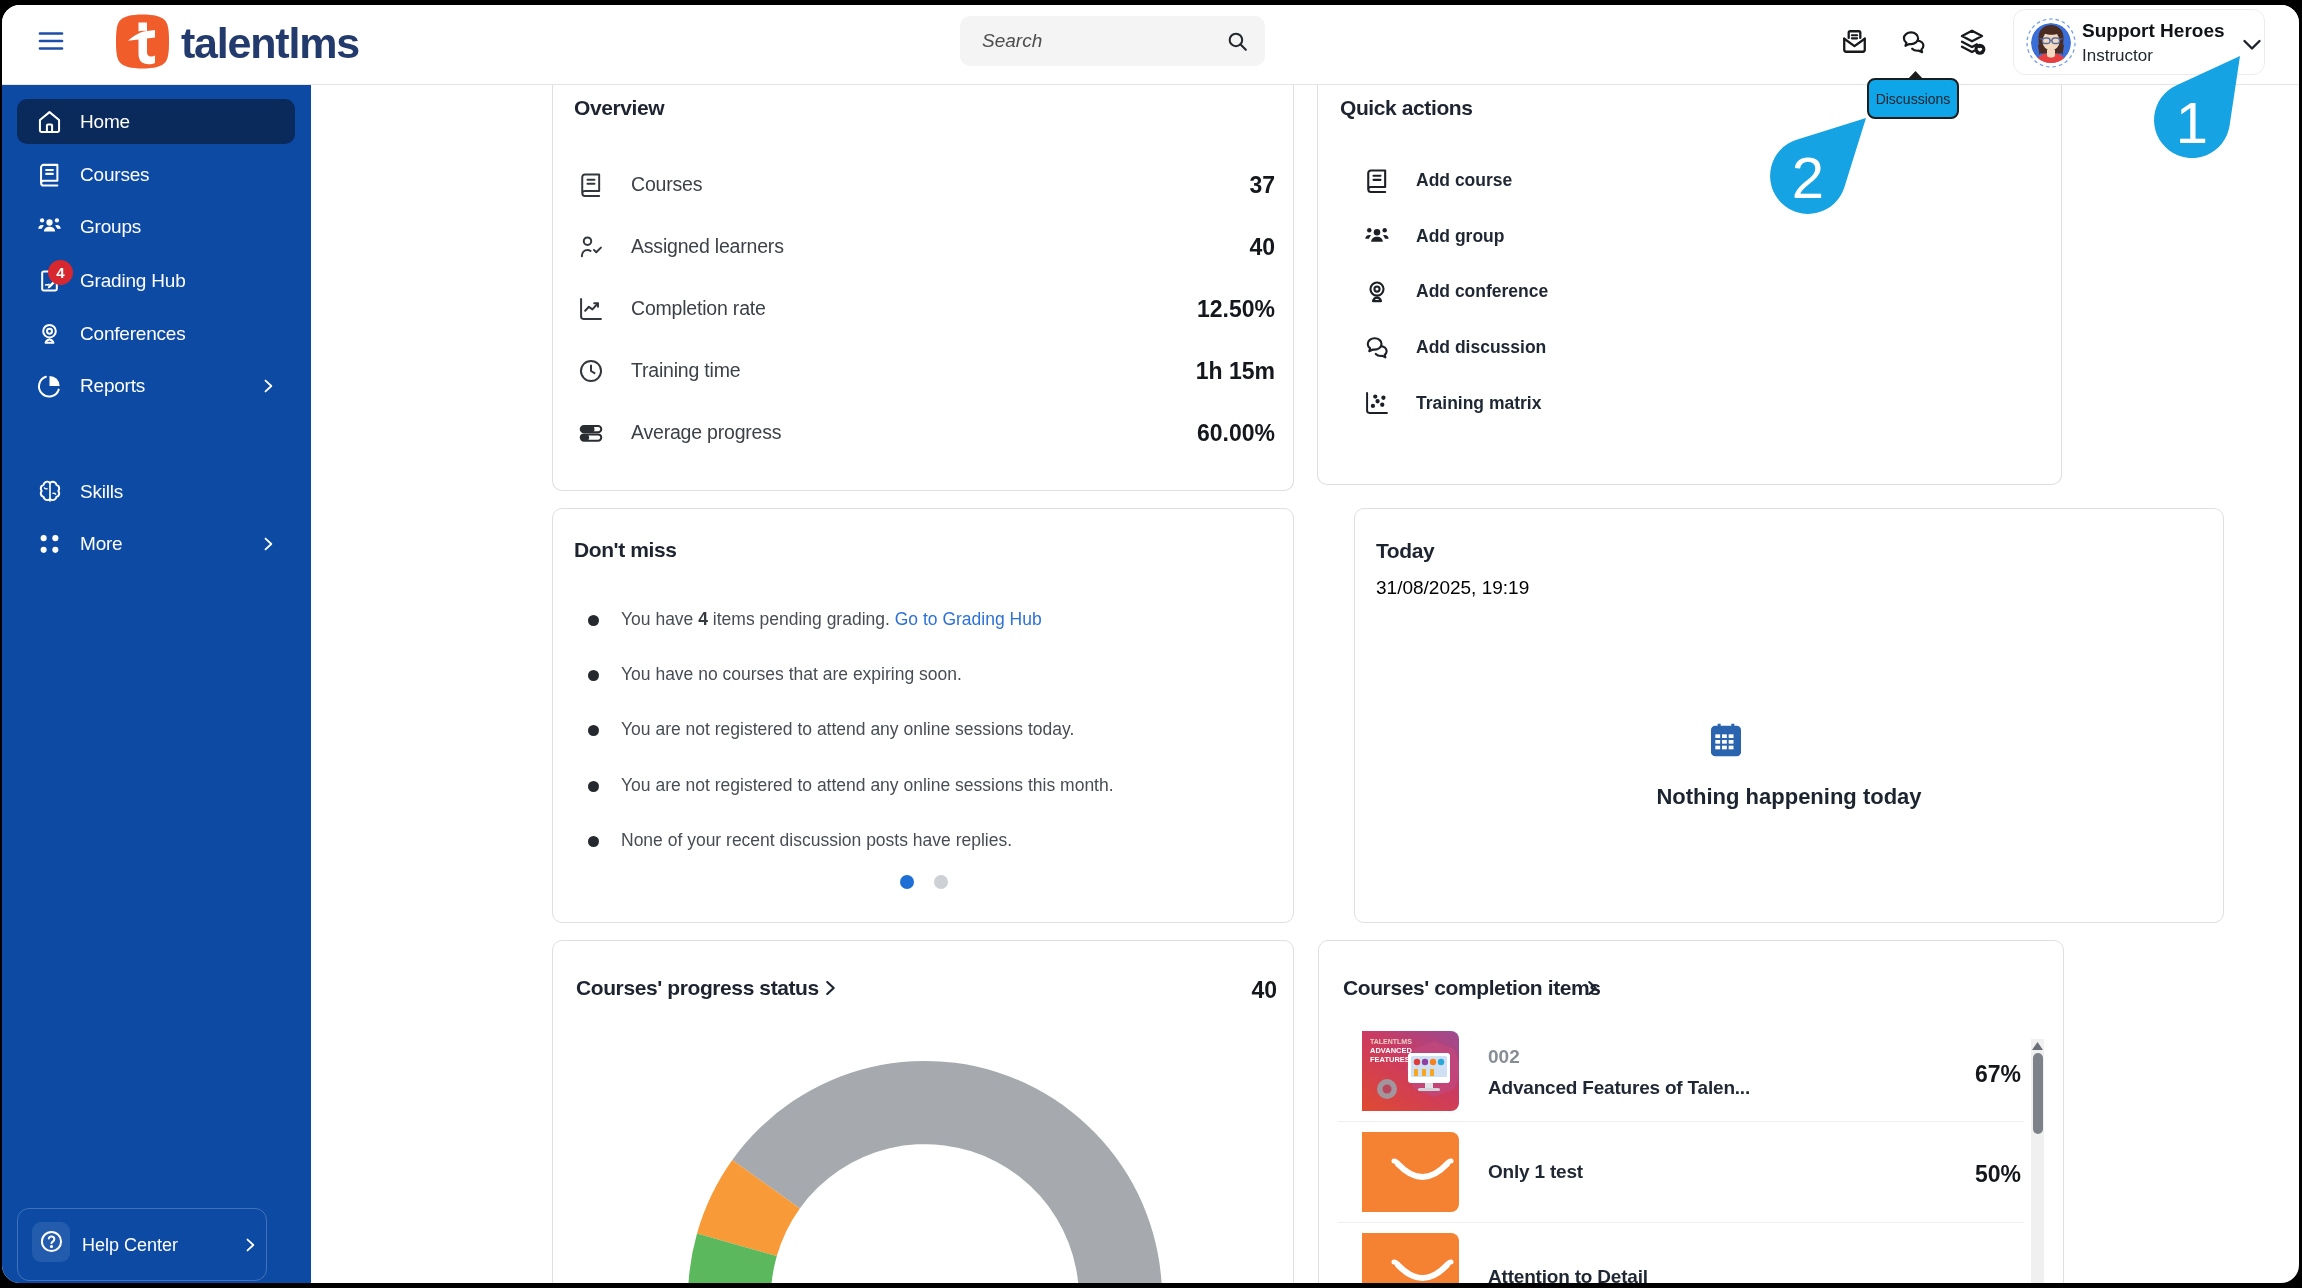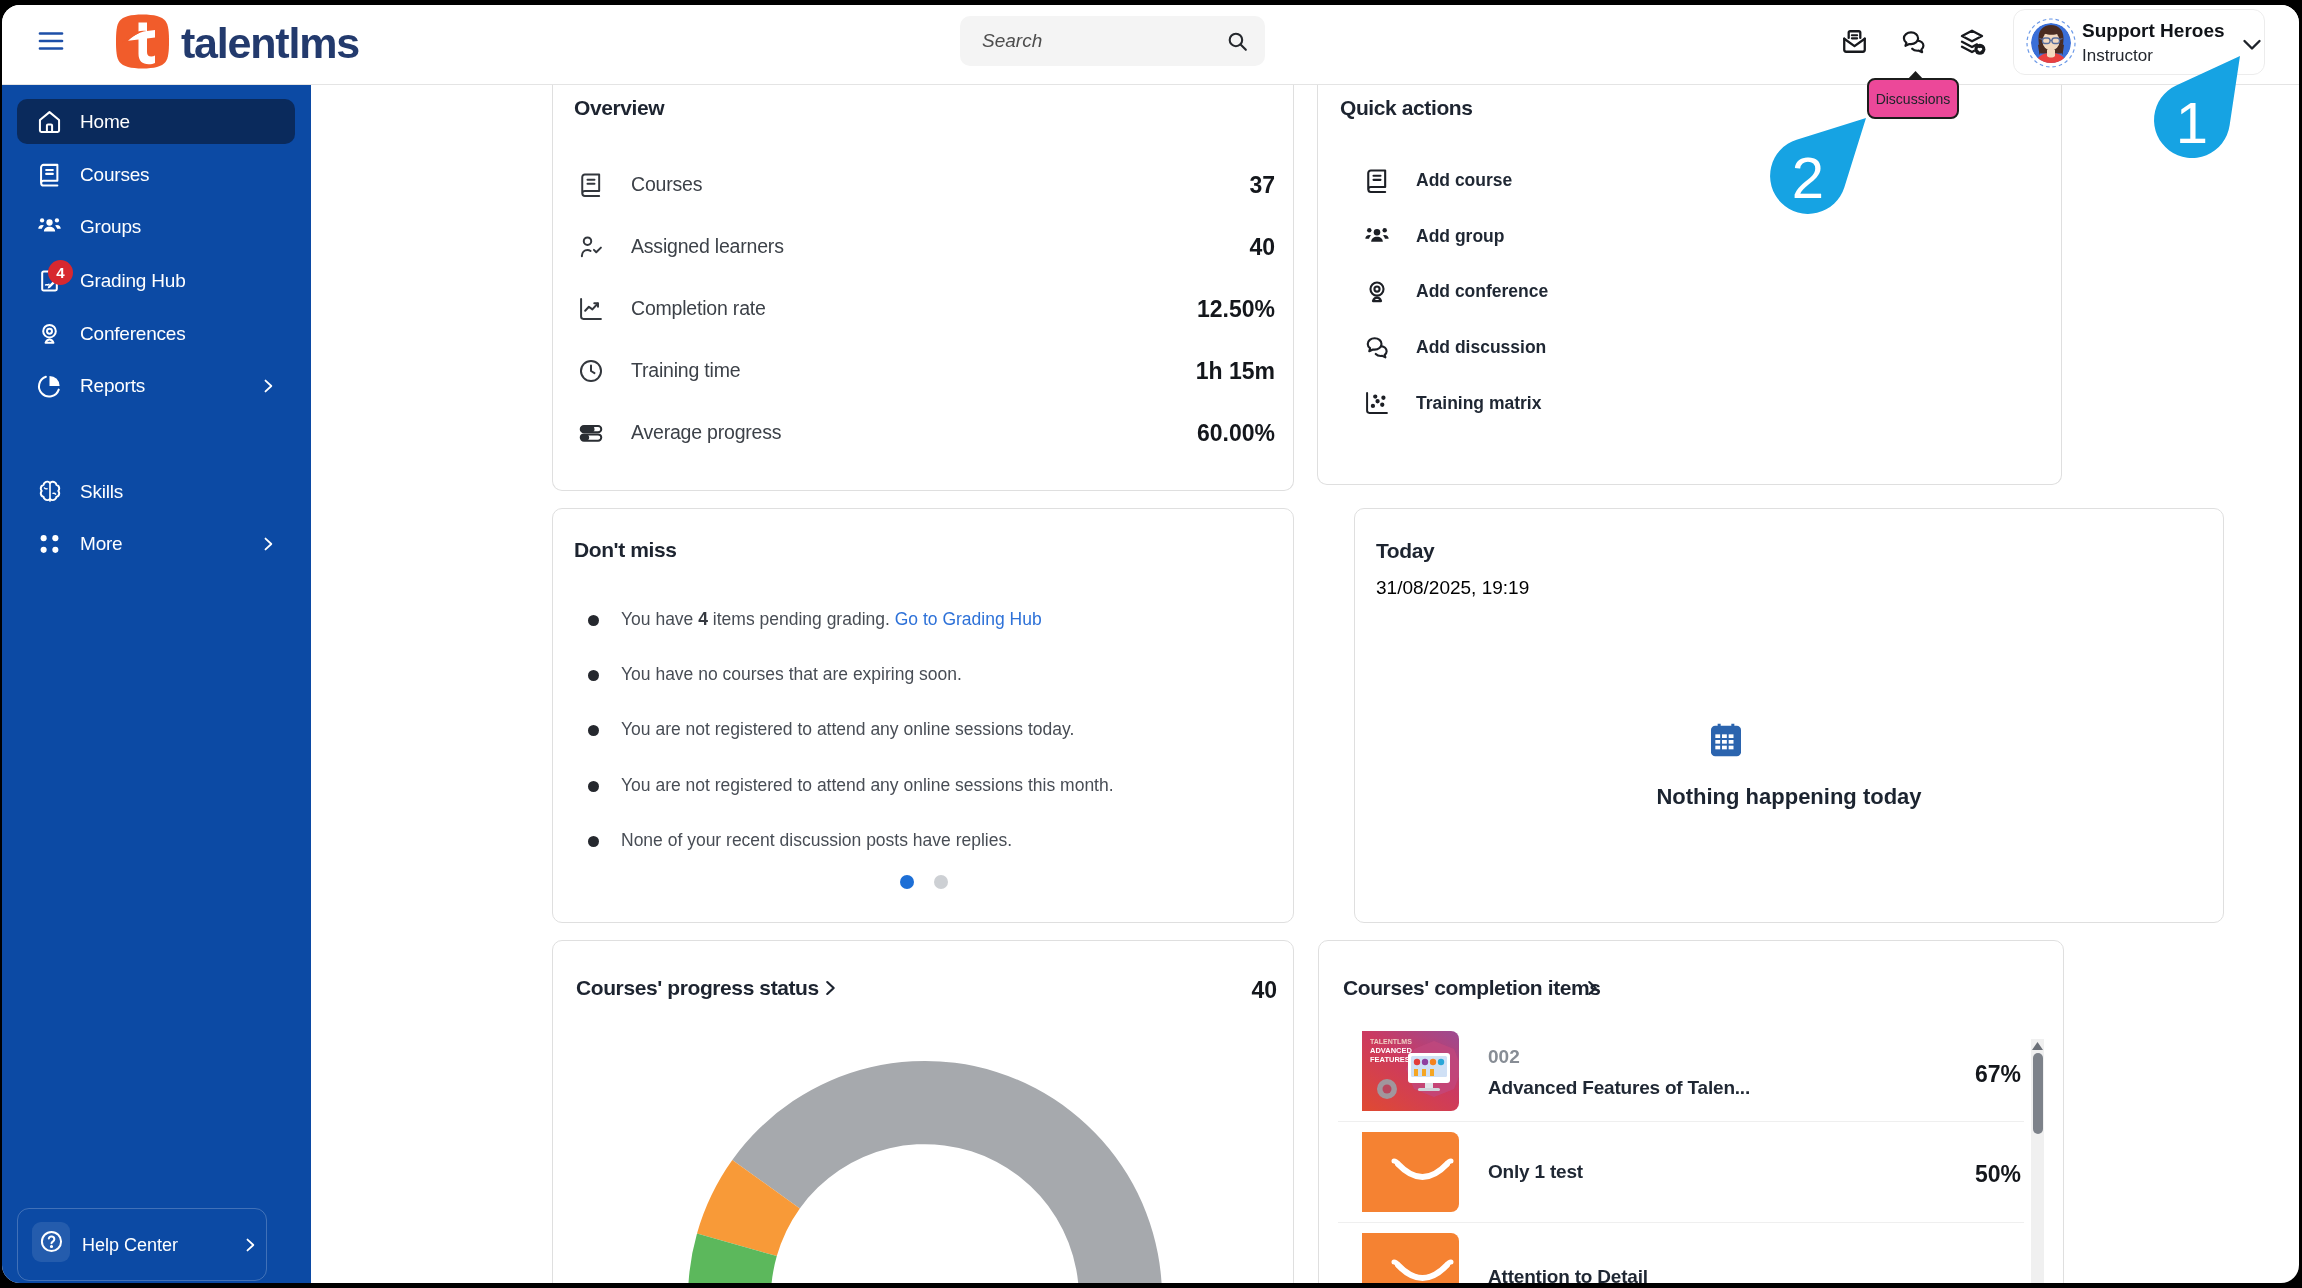--- a/index.html
+++ b/index.html
@@ -28,21 +28,21 @@
 .qa-label { position:absolute; font-size:17.5px; font-weight:bold; color:#1f2733; }
 .dm-item { position:absolute; font-size:17.5px; color:#484d55; }
 .dm-item .b { color:#34383f; font-weight:bold; }
 .dm-item a { color:#2d71d8; text-decoration:none; }
 .bullet { position:absolute; width:11px; height:11px; border-radius:50%; background:#25282e; }
 .sep { position:absolute; height:1px; background:#efefef; }
 .pct { position:absolute; font-size:23px; font-weight:bold; color:#14171c; text-align:center; }
 .course-name { position:absolute; font-size:19px; font-weight:bold; color:#1f2733; white-space:nowrap; letter-spacing:-0.2px; }
 .thumb { position:absolute; left:1335px; width:121px; height:80px; border-radius:8px; overflow:hidden;padding-left:24px; }
 
-#tooltip { position:absolute; left:1865px; top:73px; width:92px; height:41px; background:#ec4899; border:2px solid #1c1c1c; border-radius:8px; z-index:20; }
+#tooltip { position:absolute; left:1865px; top:73px; width:92px; height:41px; background:#0ea5e9; border:2px solid #1c1c1c; border-radius:8px; z-index:20; }
 #tooltip .tx { position:absolute; width:100%; text-align:center; top:11px; font-size:14px; color:#20242b; }
 </style>
 </head>
 <body>
 <div id="page">
 
   <div id="sidebar">
     <div class="nav-active"></div>
     <div class="nav-item" style="top:13px;">
       <svg class="ni" width="27" height="27" viewBox="0 0 24 24" fill="none" stroke="#fff" stroke-width="1.8" stroke-linecap="round" stroke-linejoin="round">

